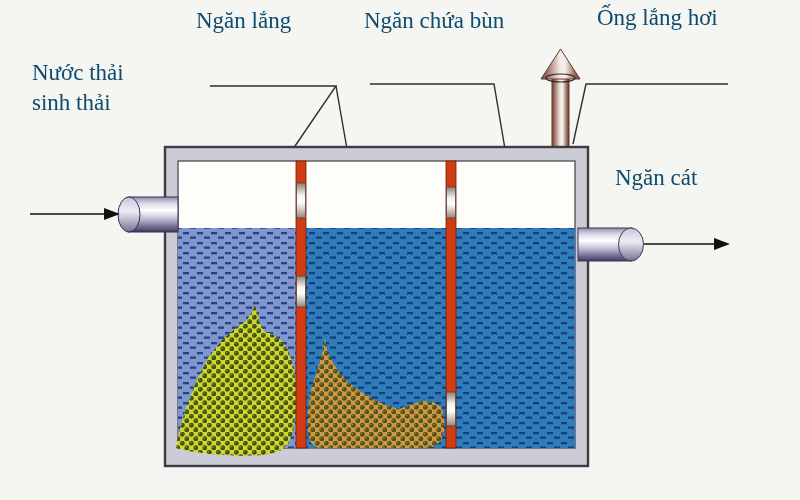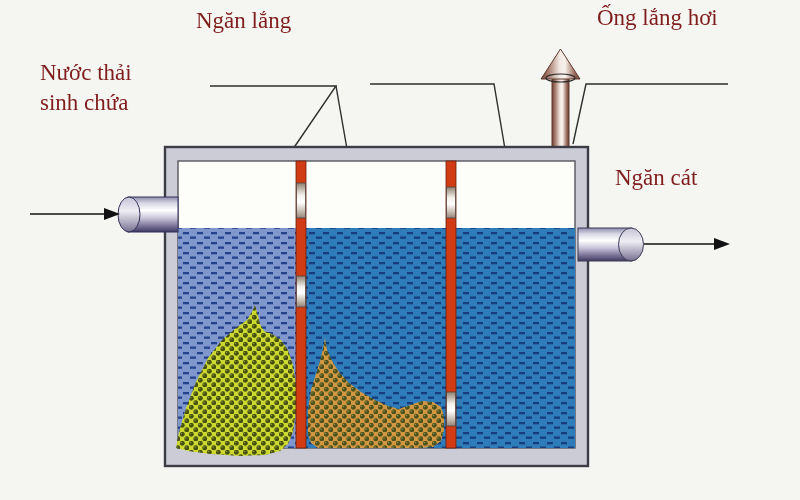--- a/index.html
+++ b/index.html
@@ -5,21 +5,21 @@
   html,body{margin:0;padding:0;}
   #stage{
     position:relative;
     width:800px;height:500px;
     background:#f5f5f2;
     font-family:"Liberation Serif", serif;
     overflow:hidden;
   }
   .lbl{
     position:absolute;
-    color:#7f1d1d;
+    color:#0c4a6e;
     font-size:23px;
     line-height:30px;
     white-space:nowrap;
   }
   svg{position:absolute;left:0;top:0;}
 </style>
 </head>
 <body>
 
 <div id="stage">
@@ -129,25 +129,26 @@
     <g>
       <rect x="578" y="228" width="54" height="33" fill="url(#pipeGrad)" stroke="#3a3a55" stroke-width="1"></rect>
       <ellipse cx="631" cy="244.5" rx="12.5" ry="16.5" fill="url(#capGrad)" stroke="#3a3a55" stroke-width="1"></ellipse>
     </g>
     <g>
       <line x1="644" y1="244" x2="716" y2="244" stroke="#111" stroke-width="1.6"></line>
       <polygon points="730,244 714,238 714,250" fill="#111"></polygon>
     </g>
   </svg>
 
-  <div class="lbl" style="left:32px;top:58px;margin-left:8px;">
+  <div class="lbl" style="left:32px;top:58px;">
     <div>Nước thải</div>
-    <div>sinh chứa</div>
+    <div>sinh thải</div>
   </div>
 
   <div class="lbl" style="left:196px;top:6px;">Ngăn lắng</div>
 
+  <div class="lbl" style="left:364px;top:6px;">Ngăn chứa bùn</div>
 
   <div class="lbl" style="left:597px;top:3px;">Ống lắng hơi</div>
 
   <div class="lbl" style="left:615px;top:163px;">Ngăn cát</div>
 
 </div>
 
 </body></html>

